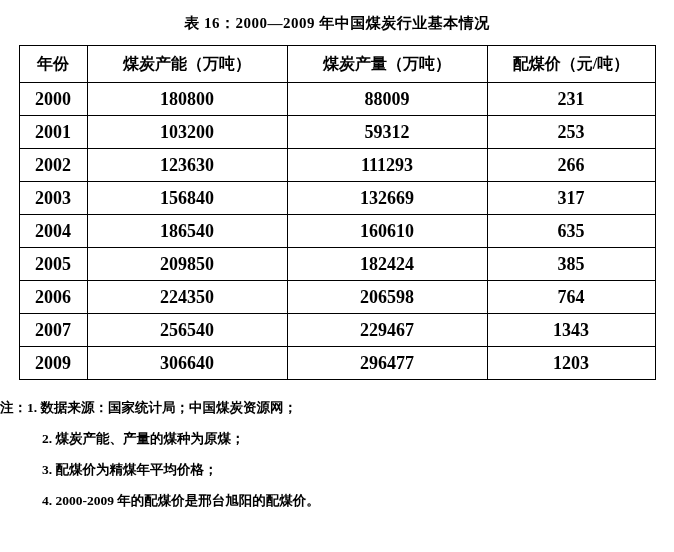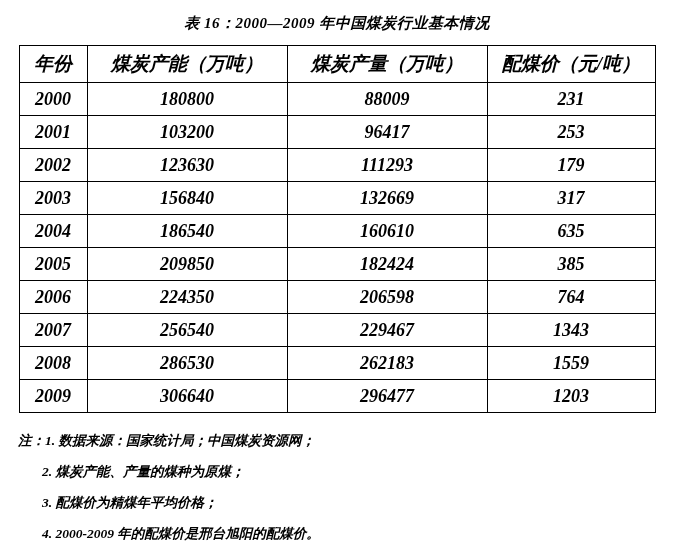--- a/index.html
+++ b/index.html
@@ -12,21 +12,20 @@
     height: 552px;
     font-family: "Liberation Serif", "DejaVu Serif", serif;
     color: #000000;
     overflow: hidden;
   }
   .page {
     position: relative;
     width: 674px;
     height: 552px;
     box-sizing: border-box;
-    font-style: italic;
   }
   .table-caption {
     text-align: center;
     font-size: 15px;
     font-weight: bold;
     padding-top: 14px;
     padding-bottom: 12px;
     letter-spacing: 0.5px;
   }
   table.data-table {
@@ -40,40 +39,39 @@
     border: 1px solid #000000;
     text-align: center;
     vertical-align: middle;
     font-size: 18px;
     font-weight: bold;
     height: 32px;
     padding: 0;
   }
   table.data-table thead th {
     height: 36px;
-    font-size: 19px;
+    font-size: 16px;
     font-weight: bold;
   }
   col.c0 { width: 68px; }
   col.c1 { width: 200px; }
   col.c2 { width: 200px; }
   col.c3 { width: 168px; }
   .notes {
     margin: 0;
     padding: 0;
     list-style: none;
   }
   .note-line {
     font-size: 13.5px;
     font-weight: bold;
     line-height: 1.25;
     padding-top: 14px;
   }
   .note-line.first {
-    padding-left: 18px;
     padding-top: 20px;
   }
   .note-line.indent {
     padding-left: 42px;
   }
 </style>
 </head>
 <body>
 
 <div class="page">
@@ -98,28 +96,28 @@
     <tbody>
       <tr>
         <td>2000</td>
         <td>180800</td>
         <td>88009</td>
         <td>231</td>
       </tr>
       <tr>
         <td>2001</td>
         <td>103200</td>
-        <td>96417</td>
+        <td>59312</td>
         <td>253</td>
       </tr>
       <tr>
         <td>2002</td>
         <td>123630</td>
         <td>111293</td>
-        <td>179</td>
+        <td>266</td>
       </tr>
       <tr>
         <td>2003</td>
         <td>156840</td>
         <td>132669</td>
         <td>317</td>
       </tr>
       <tr>
         <td>2004</td>
         <td>186540</td>
@@ -138,26 +136,20 @@
         <td>206598</td>
         <td>764</td>
       </tr>
       <tr>
         <td>2007</td>
         <td>256540</td>
         <td>229467</td>
         <td>1343</td>
       </tr>
       <tr>
-        <td>2008</td>
-        <td>286530</td>
-        <td>262183</td>
-        <td>1559</td>
-      </tr>
-      <tr>
         <td>2009</td>
         <td>306640</td>
         <td>296477</td>
         <td>1203</td>
       </tr>
     </tbody>
   </table>
 
   <div class="notes">
     <div class="note-line first">注：1. 数据来源：国家统计局；中国煤炭资源网；</div>

